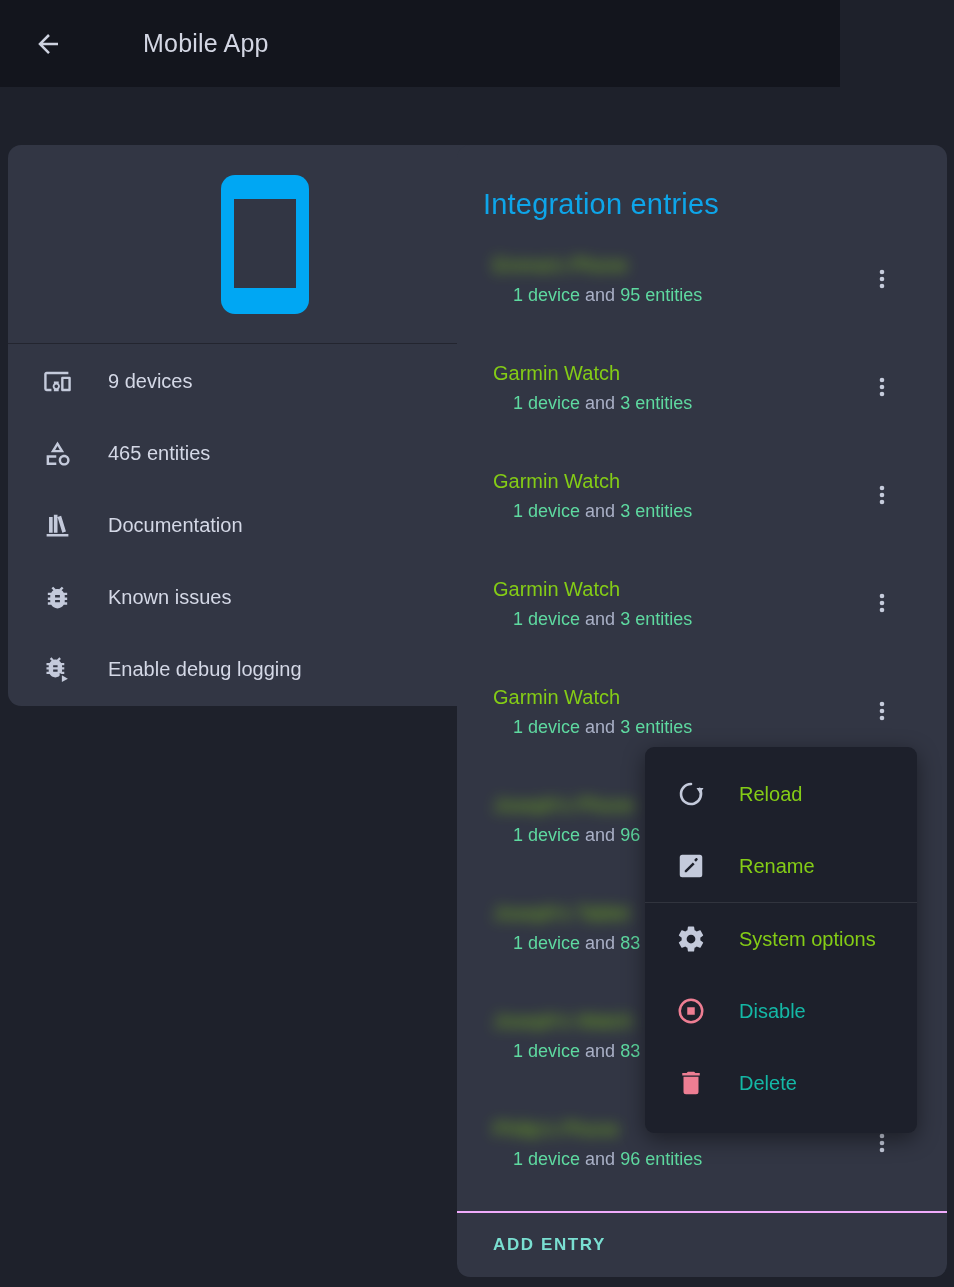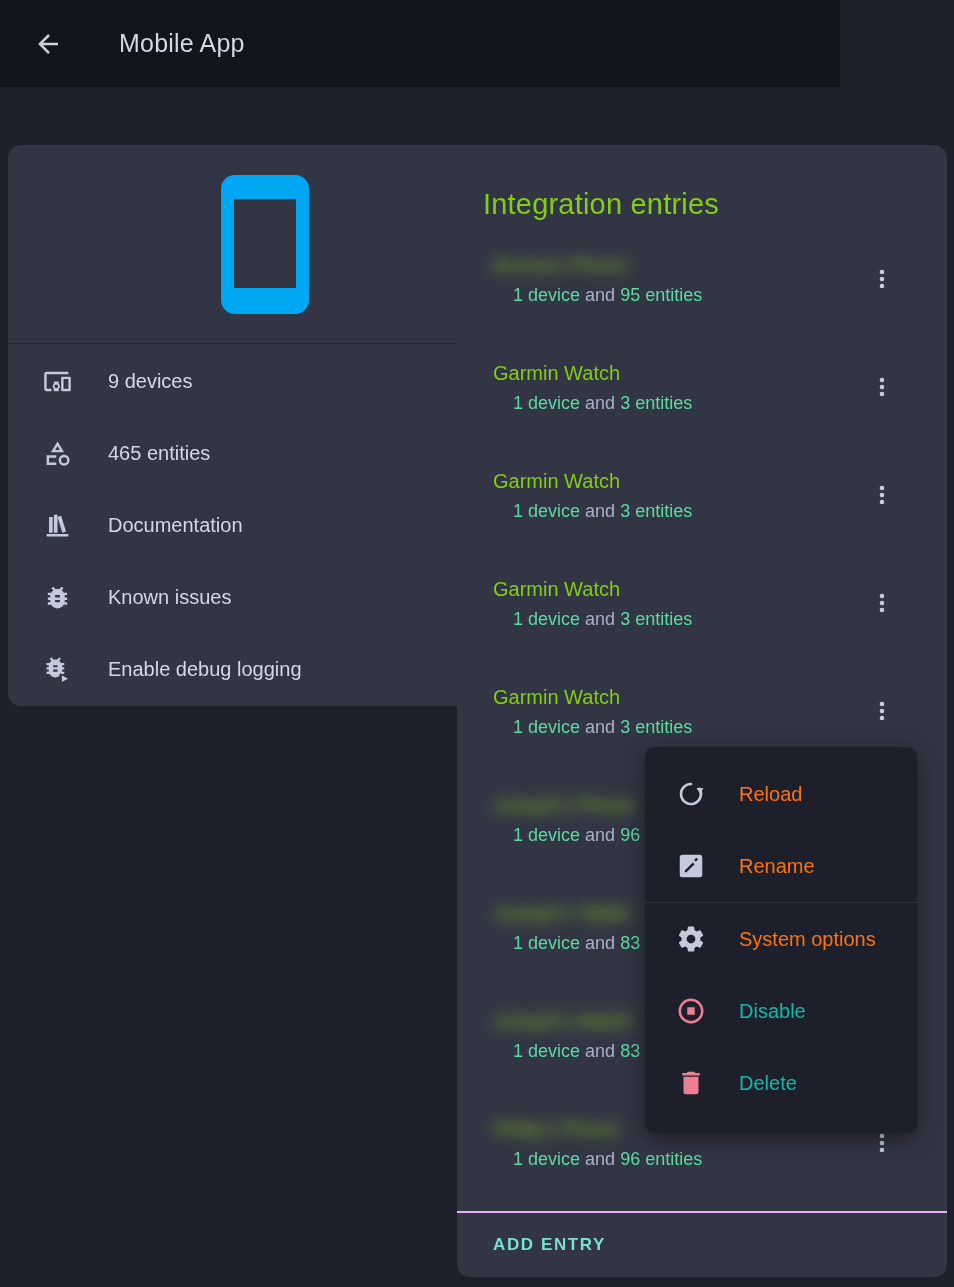--- a/index.html
+++ b/index.html
@@ -5,21 +5,21 @@
   html,body{margin:0;padding:0;background:#15171f;}
   .screen{
     position:relative;width:954px;height:1287px;overflow:hidden;
     background:#1e212b;
     font-family:"Liberation Sans","DejaVu Sans",sans-serif;
     -webkit-font-smoothing:antialiased;
   }
   
   .appbar{
     position:absolute;left:0;top:0;width:840px;height:87px;
-    background:#13151d;display:flex;align-items:center;
+    background:#13151d;display:flex;align-items:center;gap:24px;
   }
   .back-btn{
     width:48px;height:48px;margin-left:24px;border:none;background:transparent;
     color:#ced2e0;display:flex;align-items:center;justify-content:center;cursor:pointer;padding:0;
   }
   .appbar-title{
     margin-left:47px;font-size:25px;font-weight:400;color:#d3d6e3;letter-spacing:.2px;
   }
   
   .card{position:absolute;background:#323644;border-radius:13px;}
@@ -35,21 +35,21 @@
   .info-row{
     height:72px;display:flex;align-items:center;padding:0 30px 0 35px;
     color:#d4d8e6;font-size:20px;cursor:pointer;
   }
   .info-row .lead-icon{color:#c4cadb;display:flex;width:29px;justify-content:center;}
   .info-row .row-label{margin-left:36px;}
   .info-row .trail-icon{margin-left:auto;color:#c4cadb;display:flex;}
   
   .entries-title{
     position:absolute;left:26px;top:24px;font-size:29px;font-weight:400;
-    color:#84cc16;letter-spacing:.2px;
+    color:#0ea5e9;letter-spacing:.2px;
   }
   .entries-list{position:absolute;left:0;top:95px;right:0;bottom:66px;overflow:hidden;}
   .entry{position:relative;height:108px;padding:12px 80px 0 36px;box-sizing:border-box;}
   .entry-name{font-size:20px;line-height:26px;color:#84cc16;width:fit-content;max-width:330px;}
   .entry-name.redacted{filter:blur(7px);opacity:.85;}
   .entry-sub{font-size:18px;line-height:24px;margin-top:5px;margin-left:20px;}
   .entry-sub .green{color:#5ed9a0;}
   .entry-sub .conj{color:#a9b0c6;}
   .dots-btn{
     position:absolute;left:403px;top:17px;width:44px;height:44px;border:none;border-radius:50%;
@@ -68,21 +68,21 @@
   }
   
   .context-menu{
     position:absolute;left:645px;top:747px;width:272px;
     background:#1d202b;border-radius:9px;z-index:10;
     box-shadow:0 6px 22px rgba(0,0,0,.45);
     padding:11px 0 14px 0;
   }
   .menu-item{
     height:72px;display:flex;align-items:center;padding:0 20px 0 31px;
-    color:#f97316;font-size:20px;cursor:pointer;
+    color:#84cc16;font-size:20px;cursor:pointer;
   }
   .menu-item .menu-icon{width:30px;display:flex;justify-content:center;color:#c4cadb;}
   .menu-item .menu-label{margin-left:33px;}
   .menu-item.danger{color:#14b8a6;}
   .menu-item.danger .menu-icon{color:#ee7e93;}
   .menu-divider{height:1px;background:rgba(255,255,255,.09);margin:0;}
 </style>
 </head>
 <body>
 

